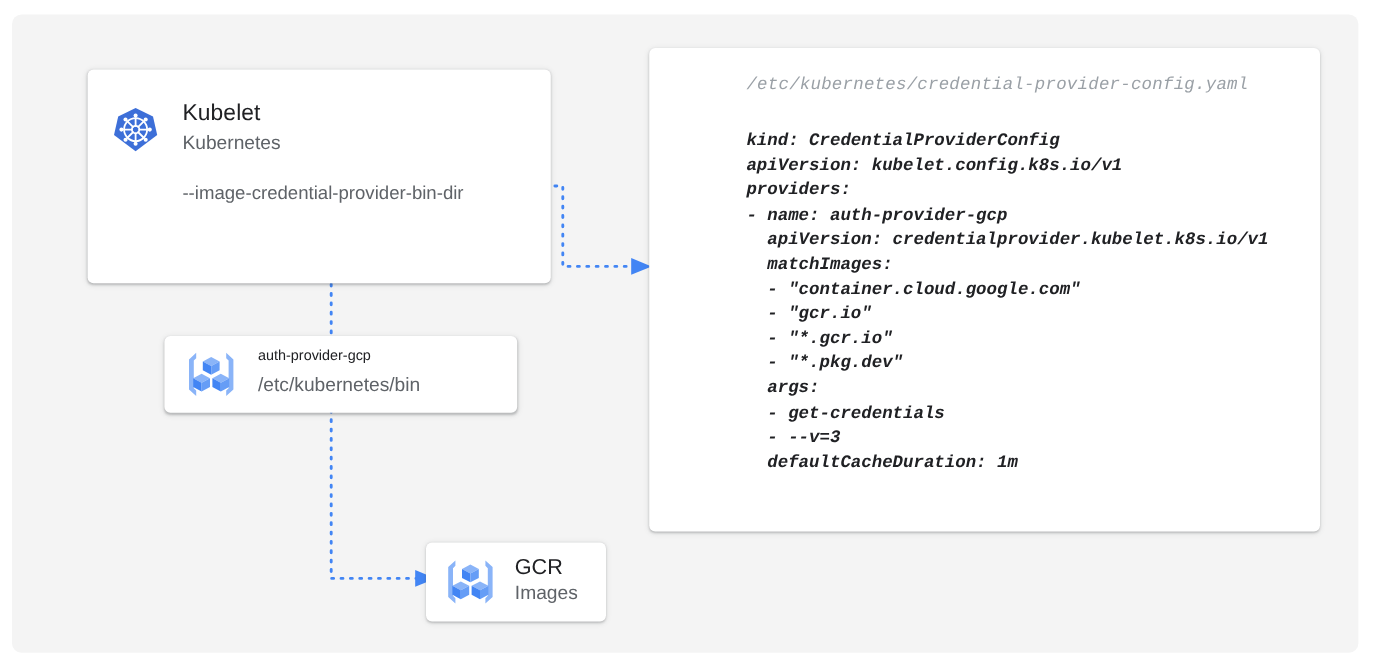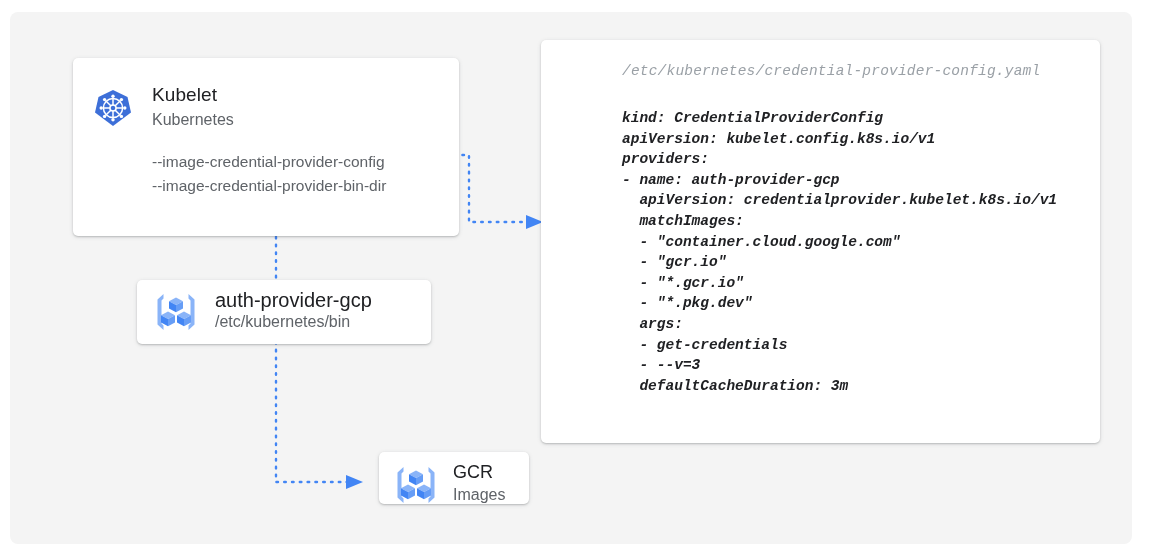--- a/index.html
+++ b/index.html
@@ -85,38 +85,37 @@
     position: absolute;
     left: 16px;
     top: 10px;
     width: 46px;
     height: 44px;
   }
   #auth-card .title {
     position: absolute;
     left: 78px;
     top: 9px;
-    font-size: 20px;
+    font-size: 12px;
     color: #202124;
   }
   #auth-card .subtitle {
     position: absolute;
     left: 78px;
     top: 33px;
     font-size: 16px;
     color: #5f6368;
   }
 
   
   #gcr-card {
     left: 345px;
     top: 440px;
     width: 150px;
-    height: 52px;
-    margin-left: 24px;
+    height: 66px;
   }
   #gcr-card .icon-wrap {
     position: absolute;
     left: 14px;
     top: 11px;
     width: 46px;
     height: 44px;
   }
   #gcr-card .title {
     position: absolute;
@@ -215,21 +214,20 @@
           <circle cx="11.6" cy="11.6" r="1.7"></circle>
           <circle cx="28.4" cy="28.4" r="1.7"></circle>
           <circle cx="28.4" cy="11.6" r="1.7"></circle>
           <circle cx="11.6" cy="28.4" r="1.7"></circle>
         </g>
       </svg>
     </span>
     <div class="title">Kubelet</div>
     <div class="subtitle">Kubernetes</div>
     <div class="flaglist">
-      <div>--image-credential-provider-config</div>
       <div>--image-credential-provider-bin-dir</div>
     </div>
   </div>
 
   <div class="card" id="auth-card">
     <span class="icon-wrap">
       <svg width="46" height="44" viewBox="0 0 46 44">
         <g fill="#8ab4f8">
           <path d="M10.5 4 L4.5 9.5 L4.5 34.5 L10.5 40 L10.5 35.5 L8.5 33.5 L8.5 10.5 L10.5 8.5 Z"></path>
           <path d="M35.5 4 L41.5 9.5 L41.5 34.5 L35.5 40 L35.5 35.5 L37.5 33.5 L37.5 10.5 L35.5 8.5 Z"></path>
@@ -294,16 +292,16 @@
 - name: auth-provider-gcp
   apiVersion: credentialprovider.kubelet.k8s.io/v1
   matchImages:
   - "container.cloud.google.com"
   - "gcr.io"
   - "*.gcr.io"
   - "*.pkg.dev"
   args:
   - get-credentials
   - --v=3
-  defaultCacheDuration: 3m</div>
+  defaultCacheDuration: 1m</div>
   </div>
 
 </div>
 
 </body></html>

